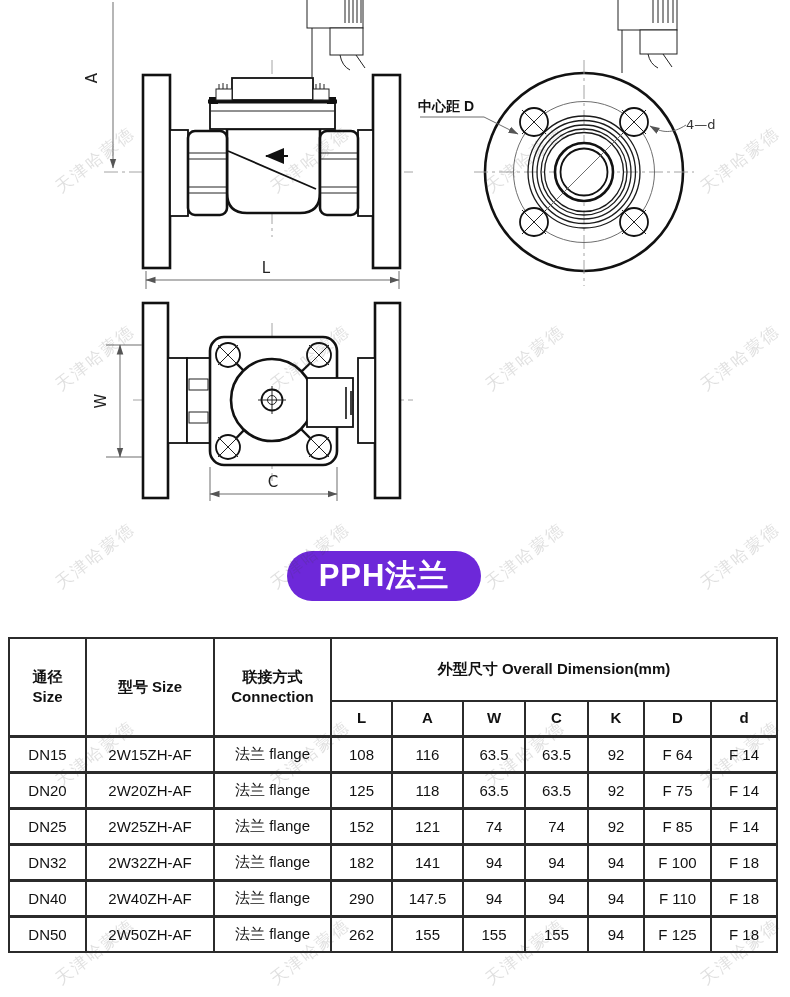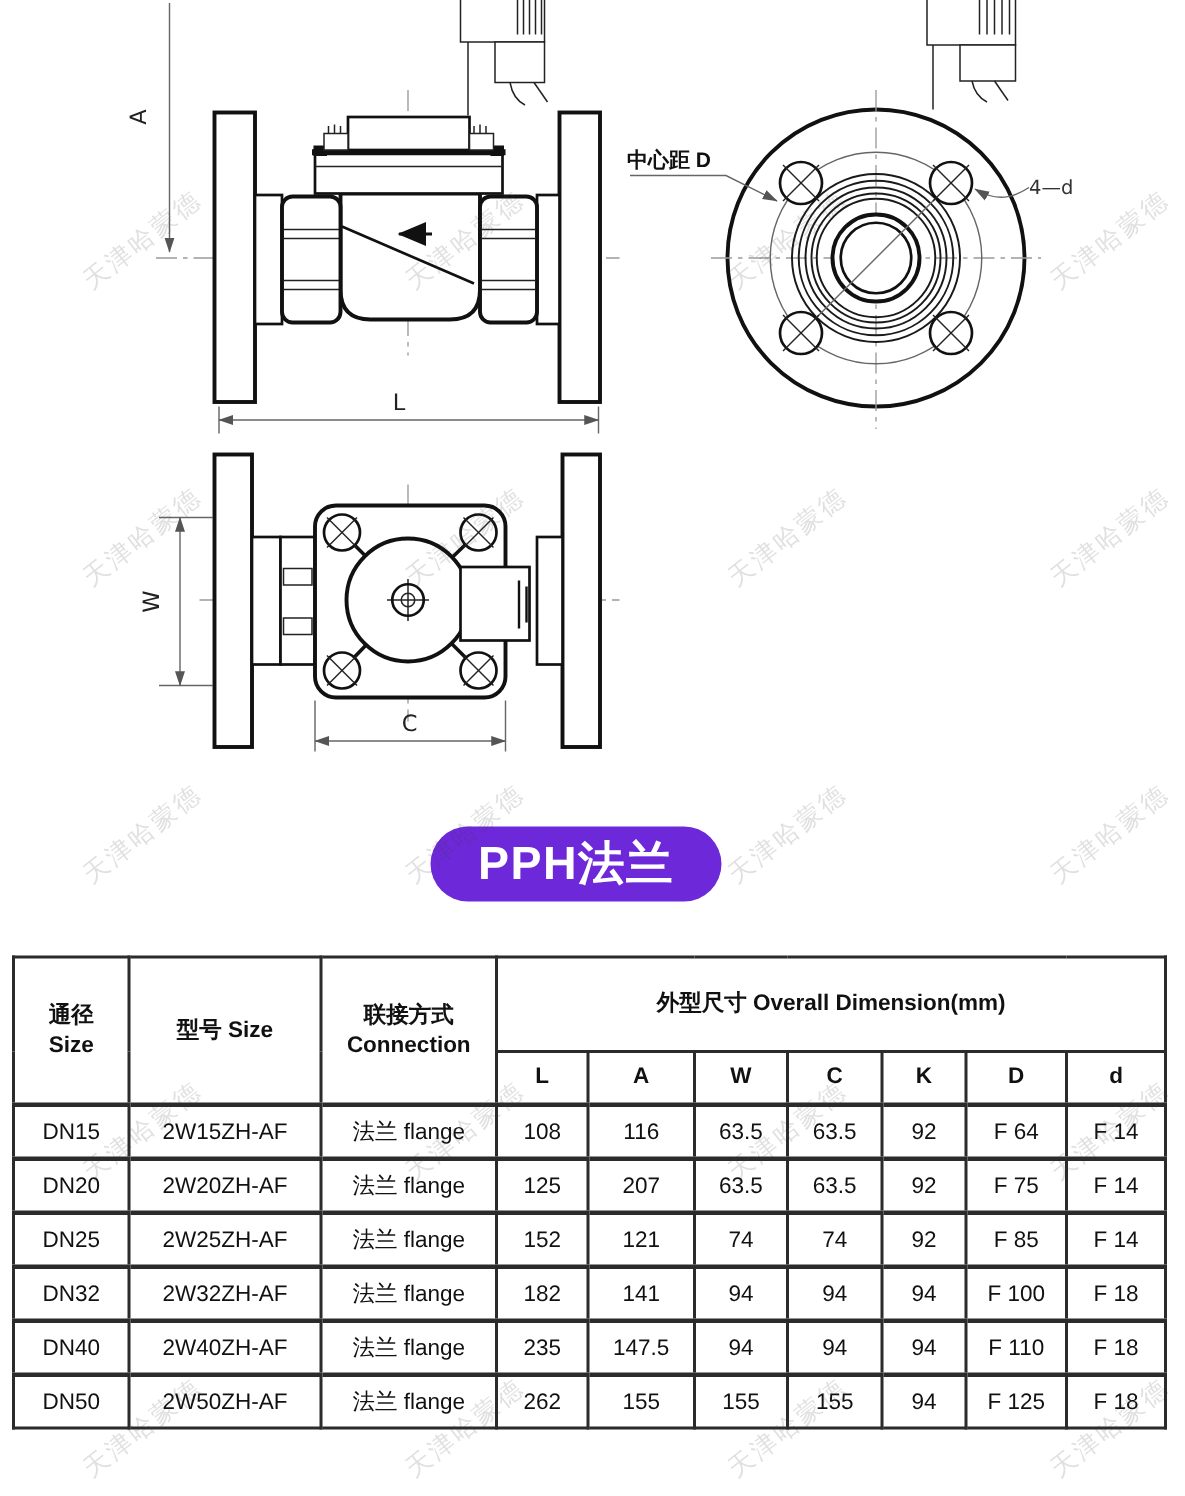--- a/index.html
+++ b/index.html
@@ -314,21 +314,21 @@
             <td>63.5</td>
             <td>92</td>
             <td>F 64</td>
             <td>F 14</td>
           </tr>
           <tr>
             <td>DN20</td>
             <td>2W20ZH-AF</td>
             <td>法兰 flange</td>
             <td>125</td>
-            <td>207</td>
+            <td>118</td>
             <td>63.5</td>
             <td>63.5</td>
             <td>92</td>
             <td>F 75</td>
             <td>F 14</td>
           </tr>
           <tr>
             <td>DN25</td>
             <td>2W25ZH-AF</td>
             <td>法兰 flange</td>
@@ -349,21 +349,21 @@
             <td>94</td>
             <td>94</td>
             <td>94</td>
             <td>F 100</td>
             <td>F 18</td>
           </tr>
           <tr>
             <td>DN40</td>
             <td>2W40ZH-AF</td>
             <td>法兰 flange</td>
-            <td>235</td>
+            <td>290</td>
             <td>147.5</td>
             <td>94</td>
             <td>94</td>
             <td>94</td>
             <td>F 110</td>
             <td>F 18</td>
           </tr>
           <tr>
             <td>DN50</td>
             <td>2W50ZH-AF</td>

